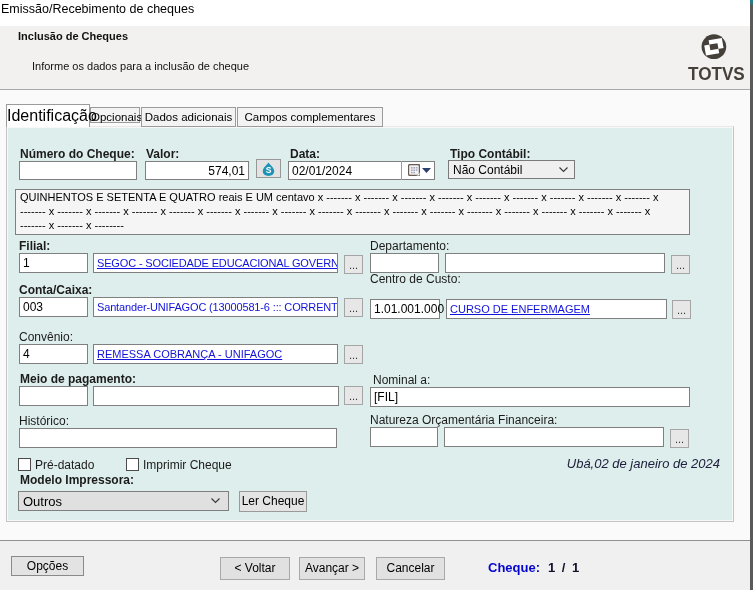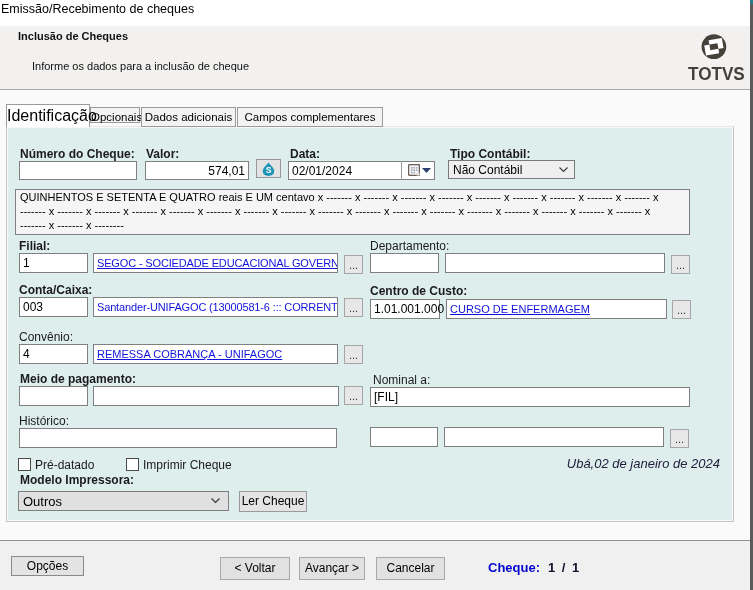--- a/index.html
+++ b/index.html
@@ -109,21 +109,21 @@
     </div>
   <div class="inp" style="left:93px; top:253px; width:245px; height:20px; overflow:hidden;">
       <span class="link" style="font-size:11px; top:3px; letter-spacing:-0.15px;">SEGOC - SOCIEDADE EDUCACIONAL GOVERNAM</span>
     </div>
   <div class="dots" style="left:344px; top:255px;">...</div>
   <div class="inp" style="left:370px; top:253px; width:69px; height:20px;"></div>
   <div class="inp" style="left:445px; top:253px; width:220px; height:20px;"></div>
   <div class="dots" style="left:671px; top:255px;">...</div>
 
   <div class="lbl b" style="left:19px; top:283px;">Conta/Caixa:</div>
-  <div class="lbl" style="left:370px; top:284px;font-weight:bold;">Centro de Custo:</div>
+  <div class="lbl" style="left:370px; top:272px;">Centro de Custo:</div>
   <div class="inp" style="left:19px; top:297px; width:69px; height:20px;">
       <span>003</span>
     </div>
   <div class="inp" style="left:93px; top:297px; width:245px; height:20px; overflow:hidden;">
       <span style="color:#1212dd; font-size:11px; top:3px; letter-spacing:-0.15px;">Santander-UNIFAGOC (13000581-6 ::: CORRENTIS</span>
     </div>
   <div class="dots" style="left:344px; top:298px;">...</div>
   <div class="inp" style="left:370px; top:299px; width:70px; height:20px;">
       <span>1.01.001.000</span>
     </div>
@@ -144,20 +144,21 @@
   <div class="lbl b" style="left:20px; top:372px;">Meio de pagamento:</div>
   <div class="lbl" style="left:373px; top:373px;">Nominal a:</div>
   <div class="inp" style="left:19px; top:386px; width:69px; height:20px;"></div>
   <div class="inp" style="left:93px; top:386px; width:246px; height:20px;"></div>
   <div class="dots" style="left:344px; top:386px;">...</div>
   <div class="inp" style="left:370px; top:387px; width:320px; height:20px;">
       <span>[FIL]</span>
     </div>
 
   <div class="lbl" style="left:19px; top:414px;">Histórico:</div>
+  <div class="lbl" style="left:370px; top:413px;">Natureza Orçamentária Financeira:</div>
   <div class="inp" style="left:19px; top:428px; width:318px; height:20px;"></div>
   <div class="inp" style="left:370px; top:427px; width:68px; height:20px;"></div>
   <div class="inp" style="left:444px; top:427px; width:220px; height:20px;"></div>
   <div class="dots" style="left:670px; top:429px;">...</div>
 
   <div class="cb" style="left:18px; top:458px;"></div>
   <div class="lbl" style="left:35px; top:458px;">Pré-datado</div>
   <div class="cb" style="left:126px; top:458px;"></div>
   <div class="lbl" style="left:143px; top:458px;">Imprimir Cheque</div>
   <div class="abs" style="right:33px; top:456px; font-size:13px; font-style:italic; color:#20203f;">Ubá,02 de janeiro de 2024</div>

